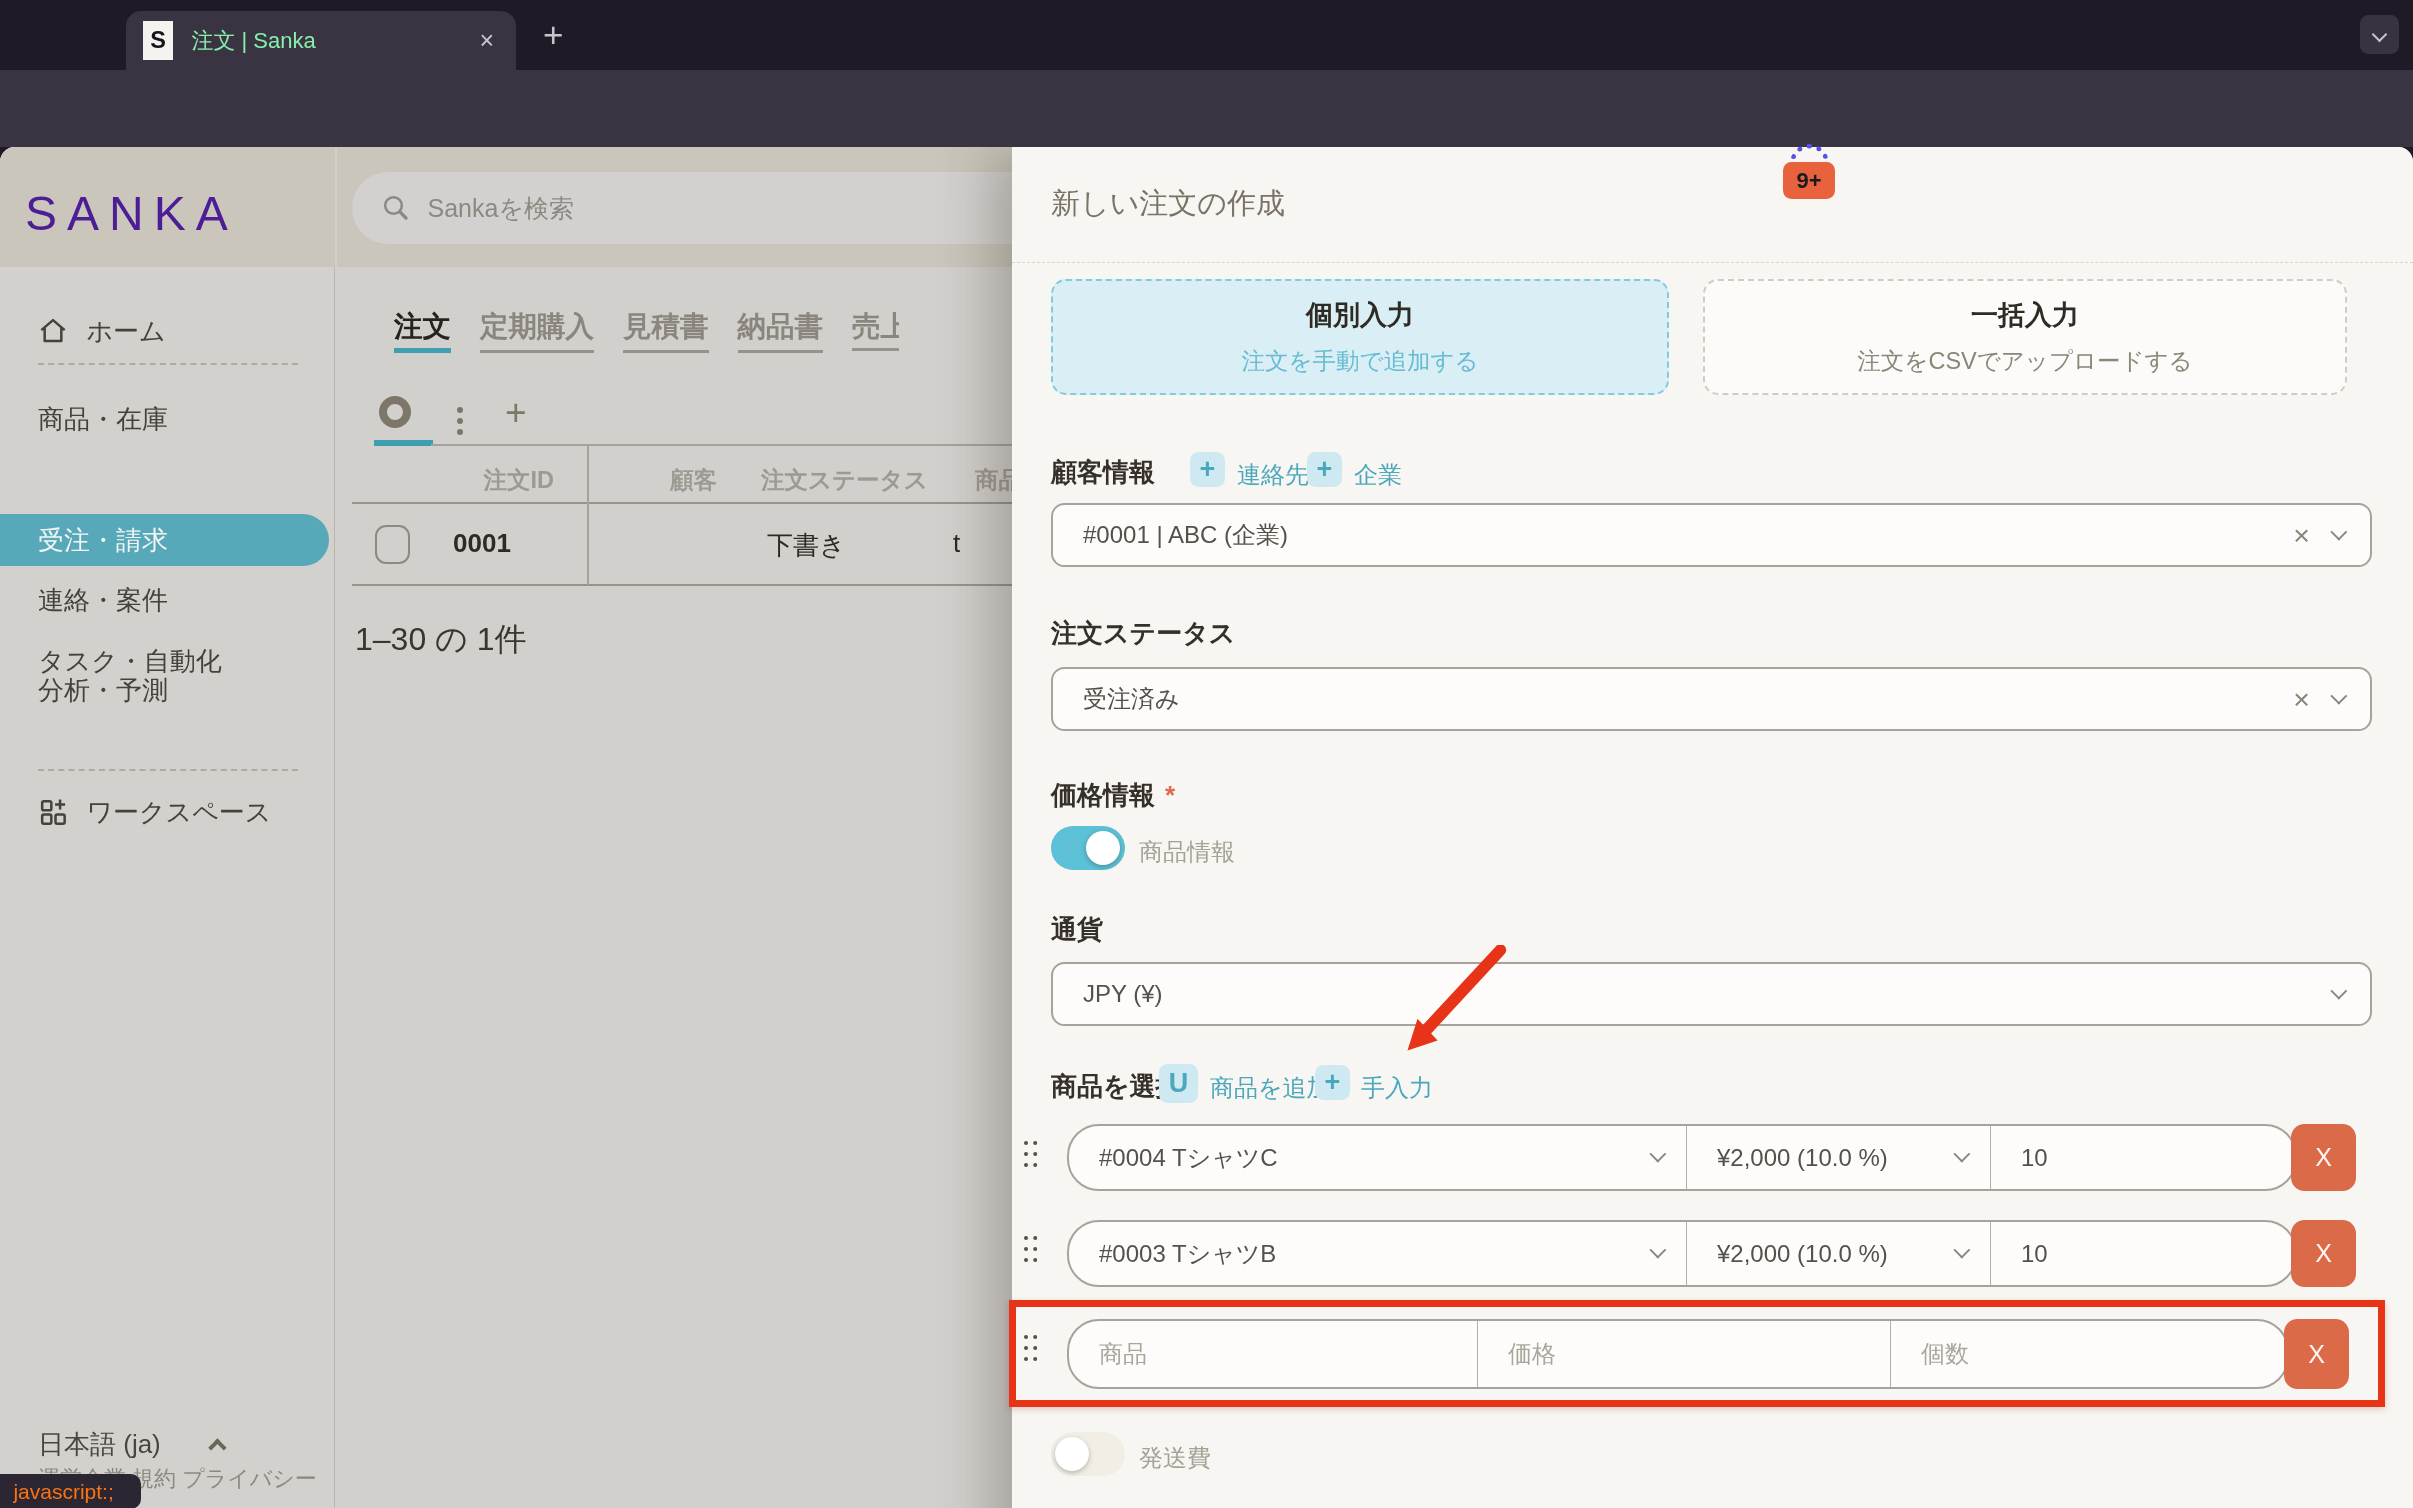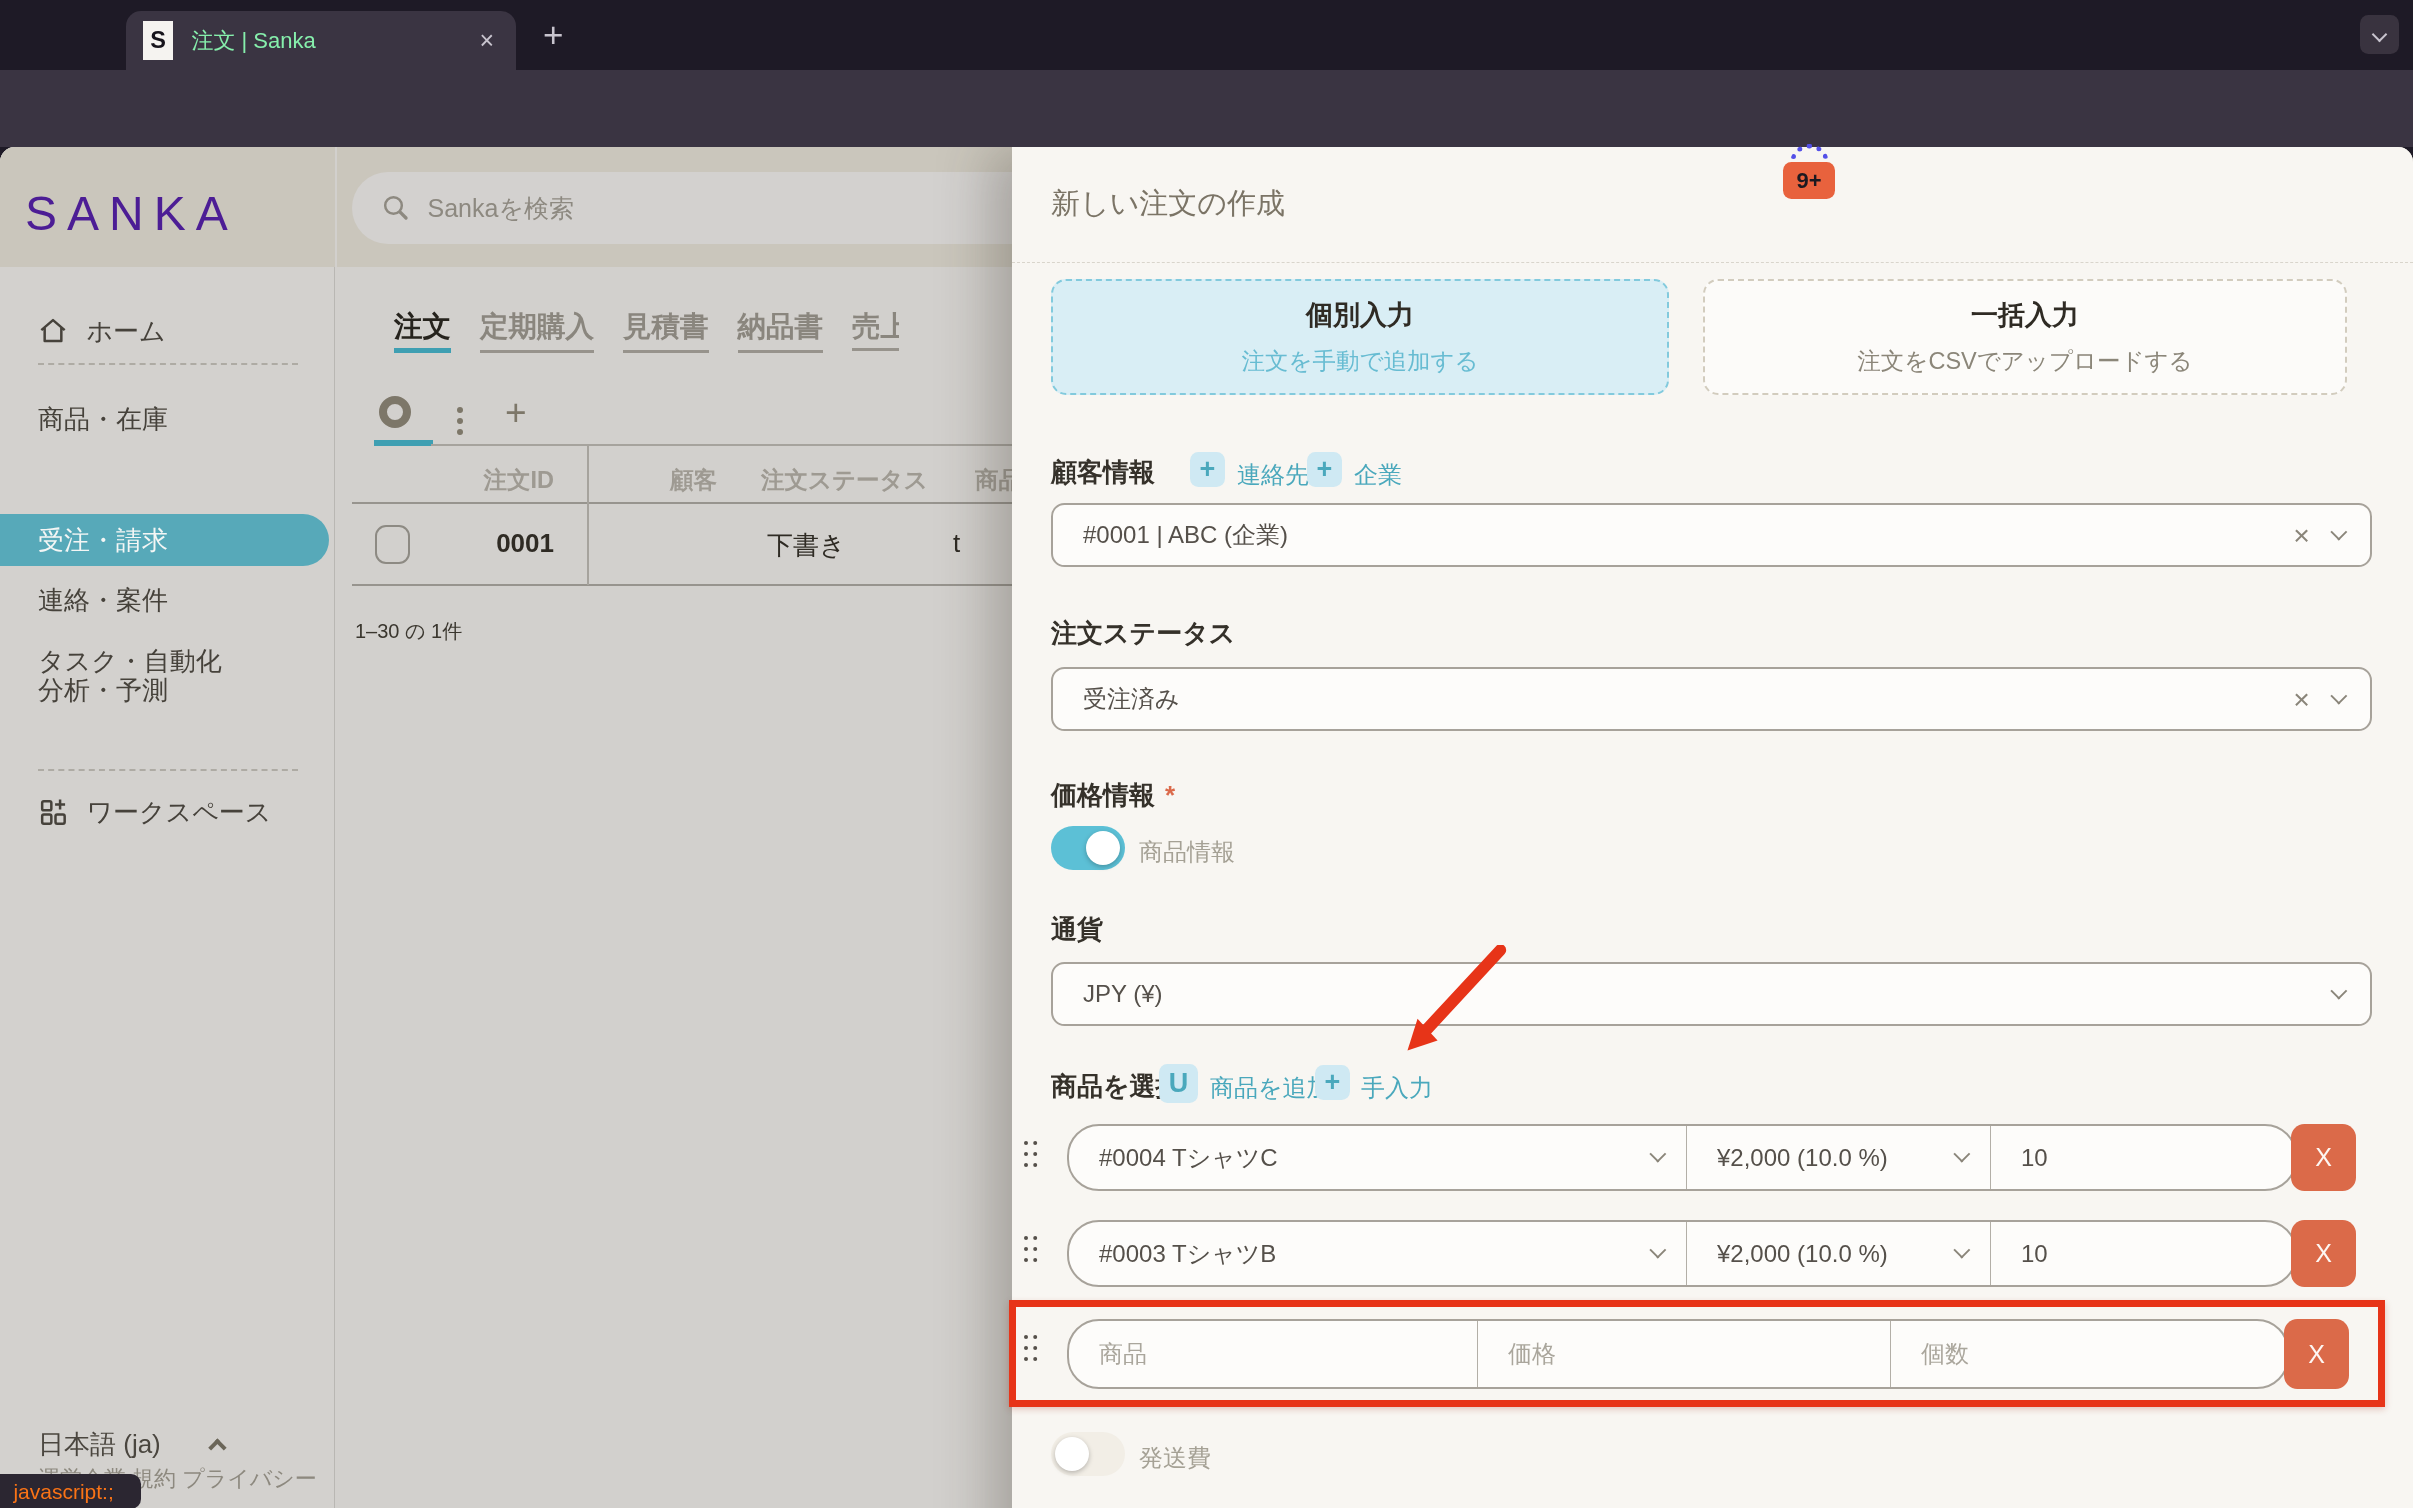--- a/index.html
+++ b/index.html
@@ -77,21 +77,21 @@
   #oring-under { position:absolute; left:374px; top:293px; width:59px; height:5.9px; background:#3f9fb2; }
   #view-kebab { position:absolute; left:457px; top:254px; color:#7d7769; }
   #view-kebab .kebab { box-shadow:0 11px 0 currentColor, 0 22px 0 currentColor; width:5.9px; height:5.9px; }
   #view-add { position:absolute; left:505px; top:245px; font-size:37px; color:#7d7769; font-weight:300; }
   #strip-line { position:absolute; left:431px; top:297px; width:1983px; height:1.7px; background:#a6a39d; }
   .tline { position:absolute; left:352px; width:2062px; height:1.7px; background:#97948e; }
   #vdiv { position:absolute; left:587px; top:299px; width:1.7px; height:139px; background:#a6a39d; }
   .th { position:absolute; top:317px; font-size:23.5px; font-weight:700; color:#9e9a92; white-space:nowrap; }
   .td { position:absolute; top:381px; font-size:26px; color:#2f2b24; white-space:nowrap; }
   #row-check { position:absolute; left:375px; top:378px; width:35px; height:39px; border:2.5px solid #8d8a83; border-radius:11px; }
-  #pagination { position:absolute; left:355px; top:471px; font-size:20px; color:#3a362e; }
+  #pagination { position:absolute; left:355px; top:471px; font-size:32px; color:#3a362e; }
 
   
   #modal { position:absolute; left:1012px; top:0; width:1401px; height:1438px; background:#f8f6f2;
     box-shadow:-22px 0 50px rgba(55,45,35,.28); }
   #modal-title { position:absolute; left:39px; top:37px; font-size:29px; color:#7b7466; }
   #modal-dash { position:absolute; left:0; top:115px; width:1401px; border-top:1.7px dashed #d9d5cc; }
   .mode-card { position:absolute; top:132px; height:116px; border-radius:15px; display:flex; flex-direction:column;
     align-items:center; justify-content:center; gap:11.7px; }
   #card-ind { left:39px; width:618px; background:#d9eef5; border:2.1px dashed #82cadd; }
   #card-bulk { left:691px; width:644px; background:#fcfbf9; border:2.1px dashed #d2ccbe; }
@@ -266,21 +266,21 @@
   <div id="strip-line"></div>
 
   <div class="tline" style="top:355px"></div>
   <div class="tline" style="top:437px"></div>
   <div id="vdiv"></div>
   <div class="th" style="left:453px;width:101px;text-align:right">注文ID</div>
   <div class="th" style="left:670px">顧客</div>
   <div class="th" style="left:761px">注文ステータス</div>
   <div class="th" style="left:975px">商品</div>
   <div id="row-check"></div>
-  <div class="td" style="left:453px;width:101px;text-align:right;font-weight:700">0001</div>
+  <div class="td" style="left:453px;width:101px;font-weight:700">0001</div>
   <div class="td" style="left:767px">下書き</div>
   <div class="td" style="left:953px">t</div>
   <div id="pagination">1–30 の 1件</div>
 
   <div id="modal">
     <div id="modal-title">新しい注文の作成</div>
     <div id="modal-dash"></div>
 
     <div class="mode-card" id="card-ind">
       <div class="card-title">個別入力</div>

